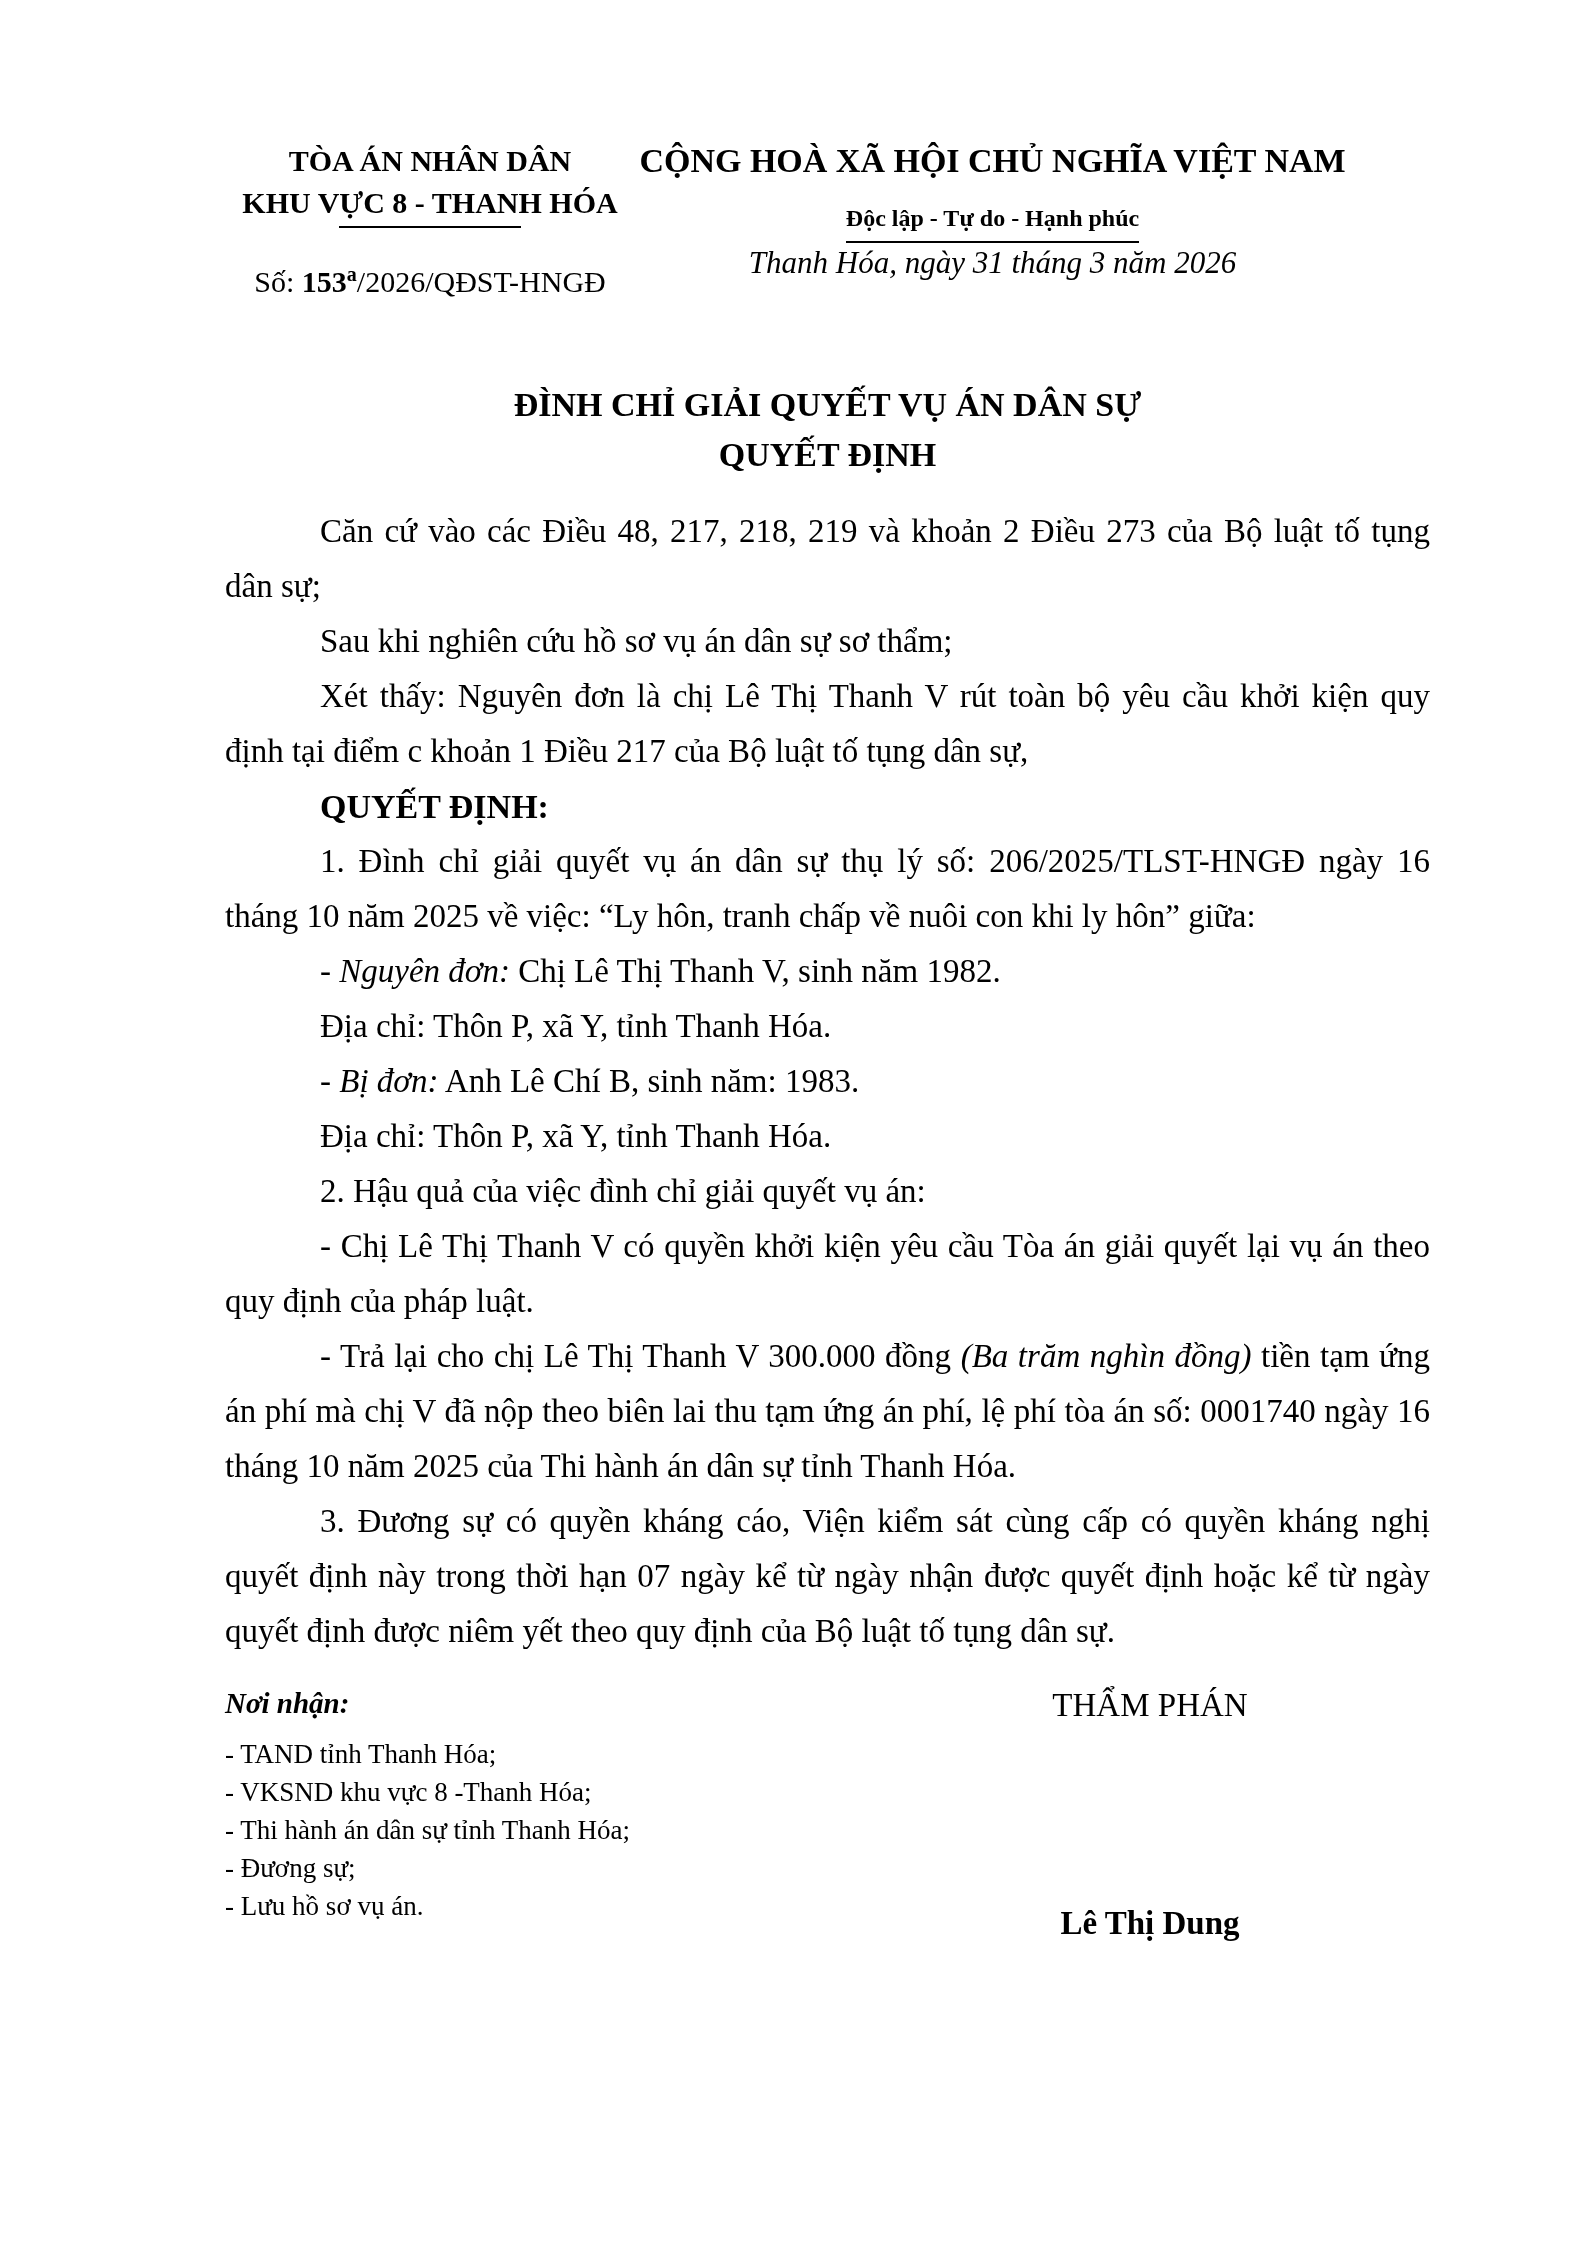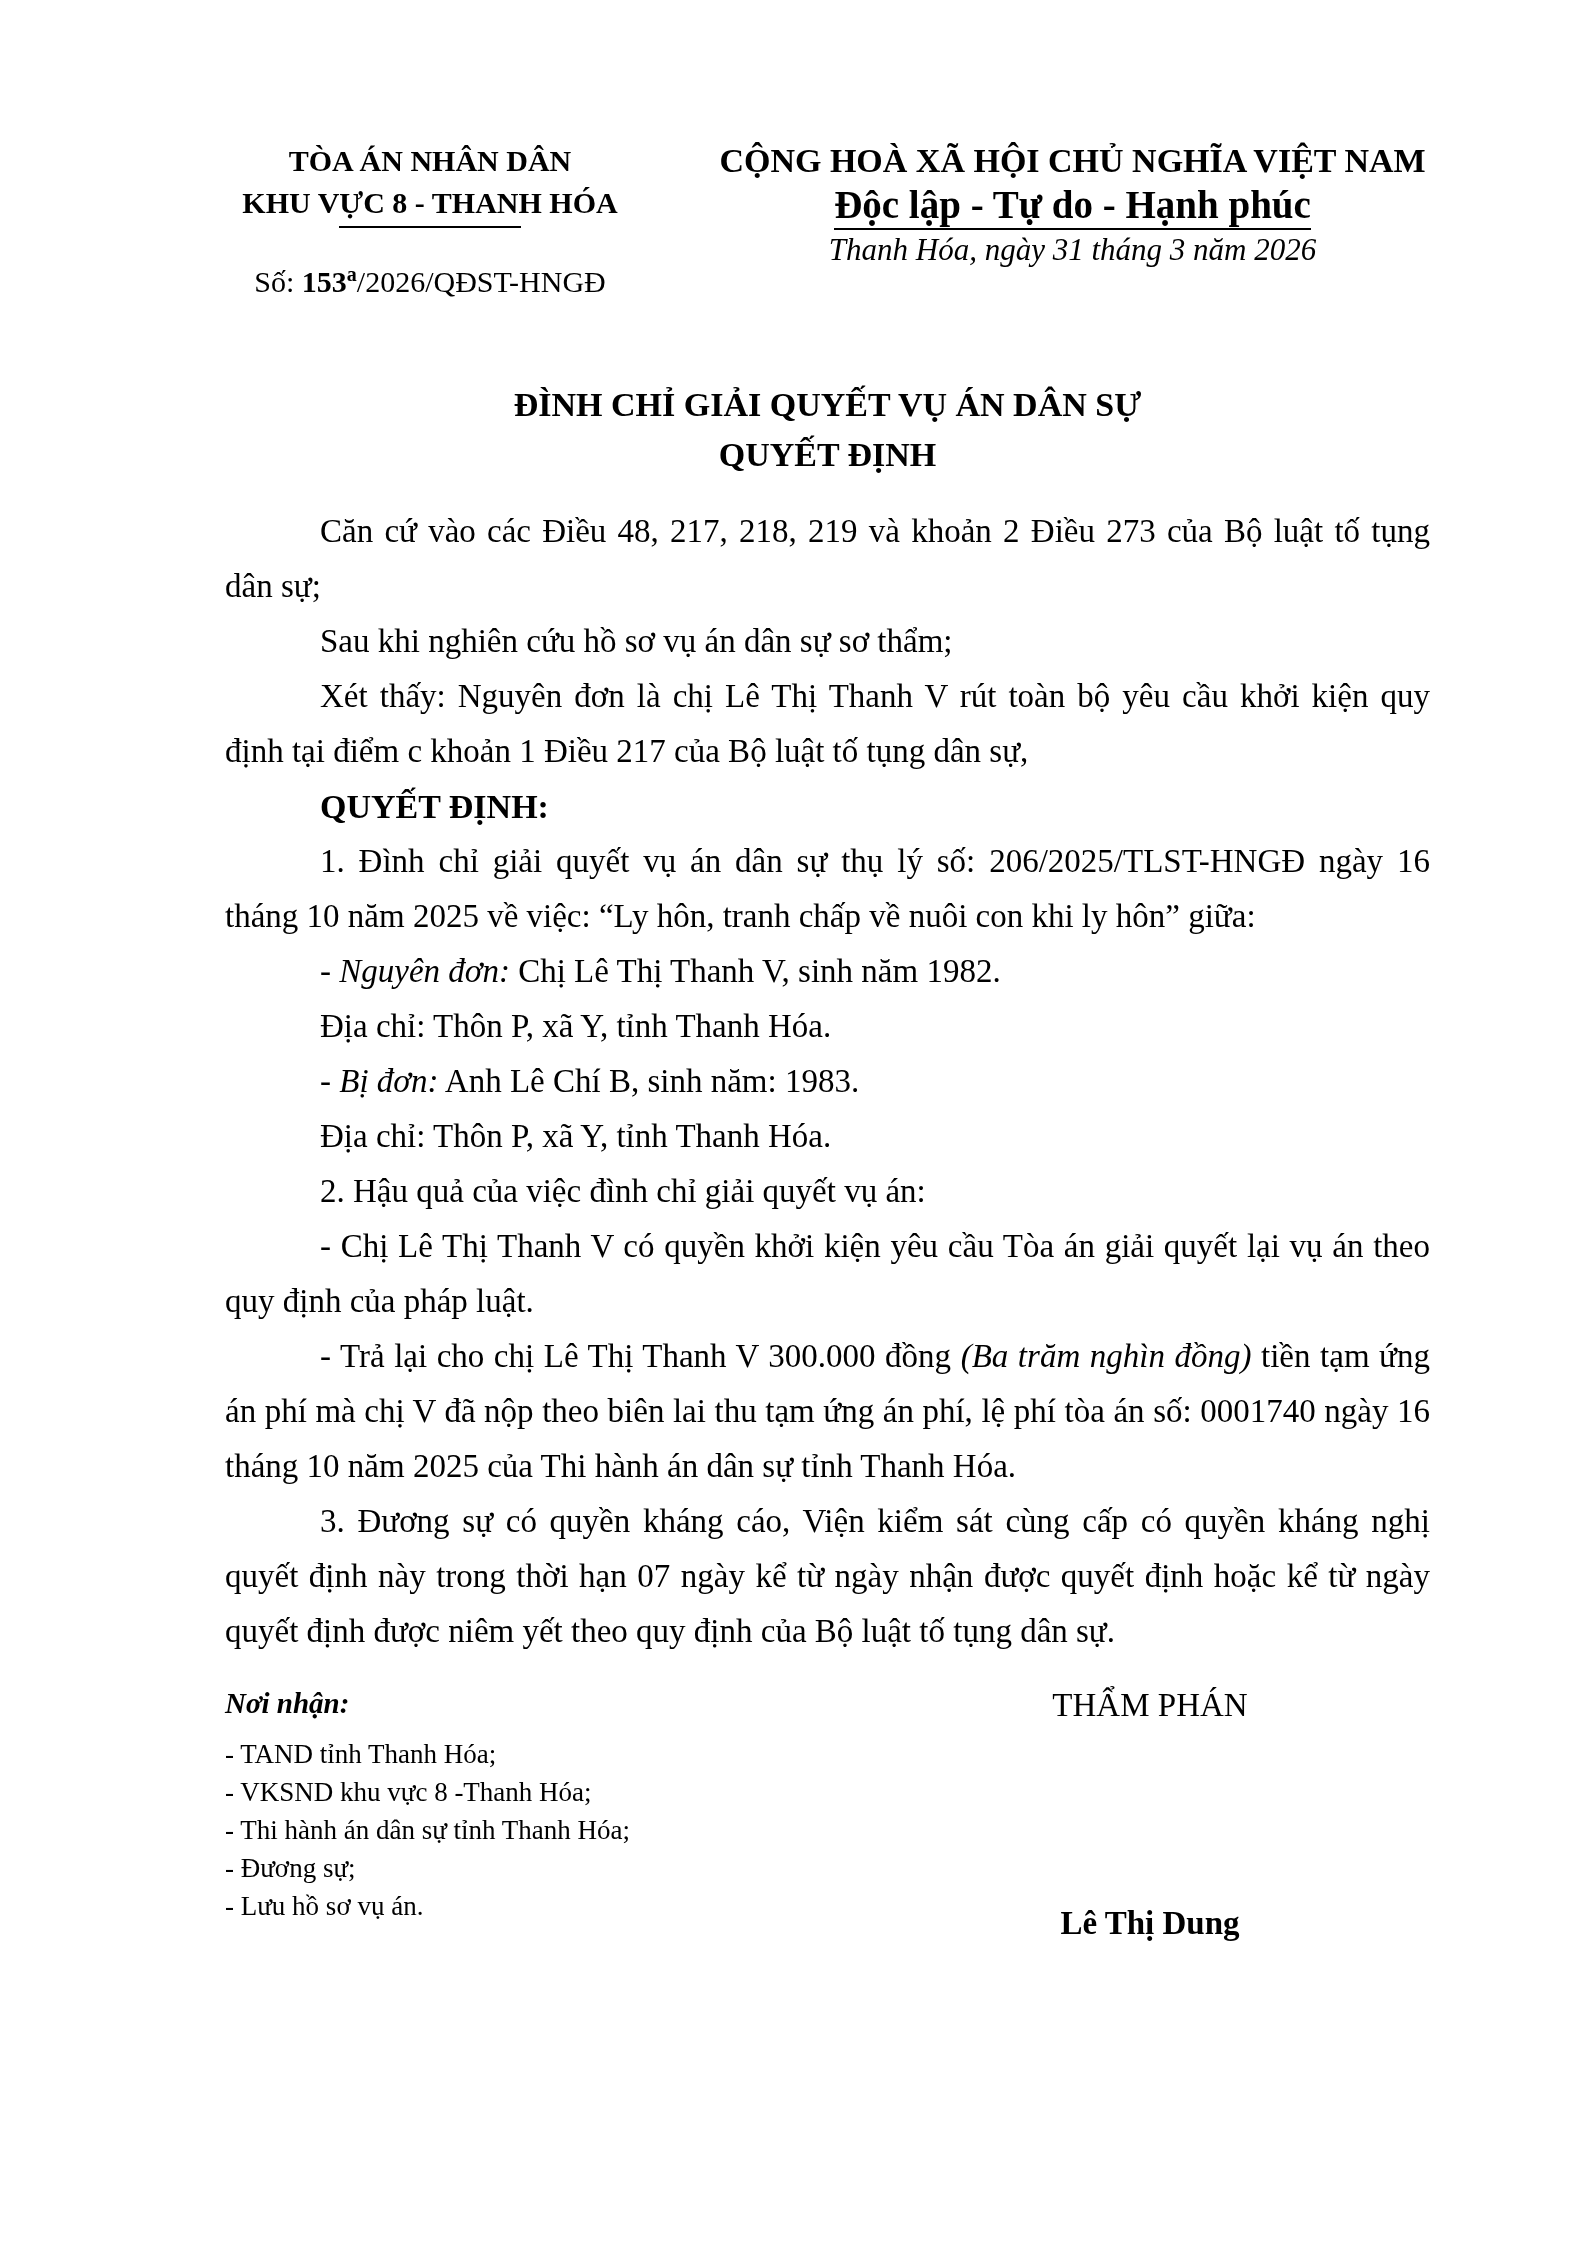--- a/index.html
+++ b/index.html
@@ -19,21 +19,20 @@
   }
   .content {
     position: absolute;
     left: 225px;
     right: 156px;
     top: 0;
   }
   
   .header-row {
     display: flex;
-    justify-content: space-between;
     align-items: flex-start;
     margin-top: 140px;
   }
   .court-block {
     width: 410px;
     text-align: center;
     flex: 0 0 auto;
   }
   .court-line {
     font-weight: bold;
@@ -63,23 +62,23 @@
   }
   .national-line1 {
     font-weight: bold;
     font-size: 34px;
     line-height: 42px;
     white-space: nowrap;
   }
   .national-line2 {
     display: inline-block;
     font-weight: bold;
-    font-size: 39px;
-    line-height: 40px;
-    margin-top: 3px;
+    font-size: 24px;
+    line-height: 40px;
+    margin-top: 16px;
     padding-bottom: 3px;
     border-bottom: 2.5px solid #000;
     white-space: nowrap;
   }
   .dateline {
     font-style: italic;
     font-size: 31px;
     line-height: 40px;
     white-space: nowrap;
   }

